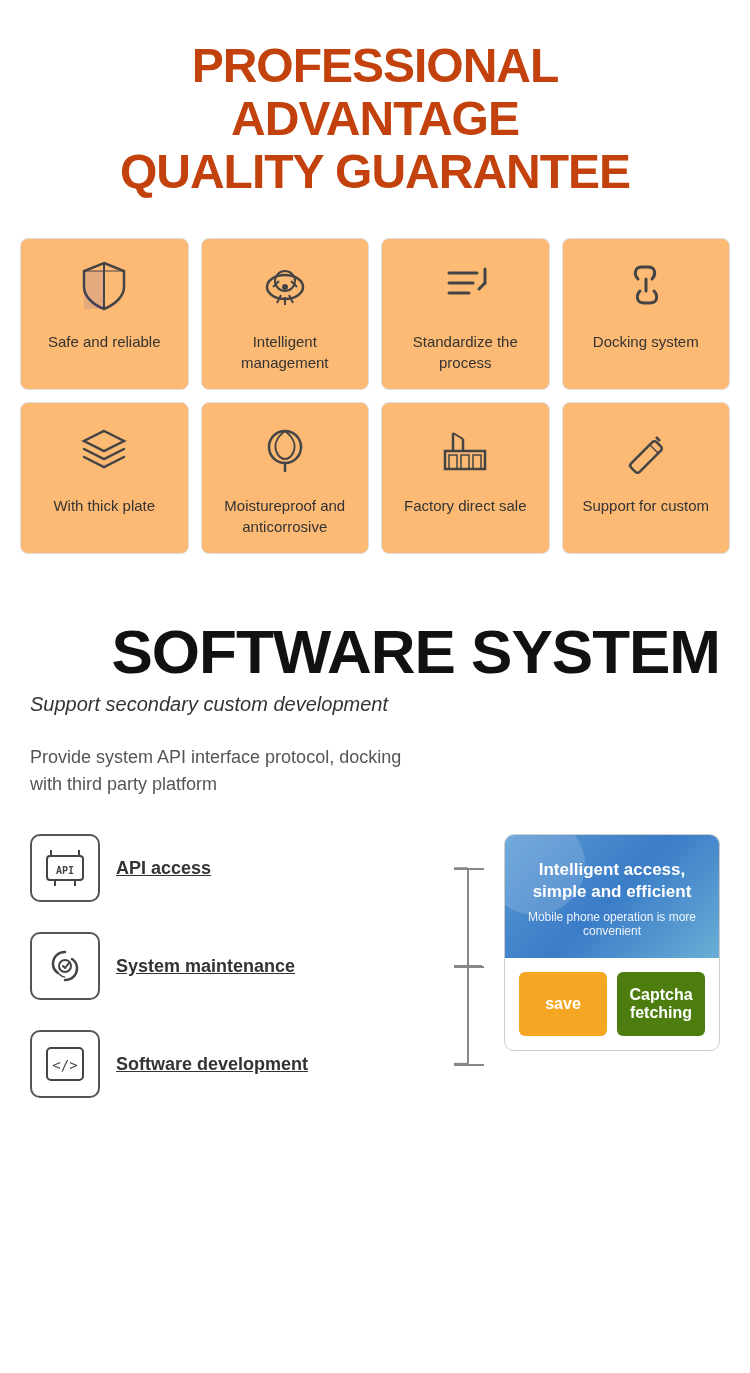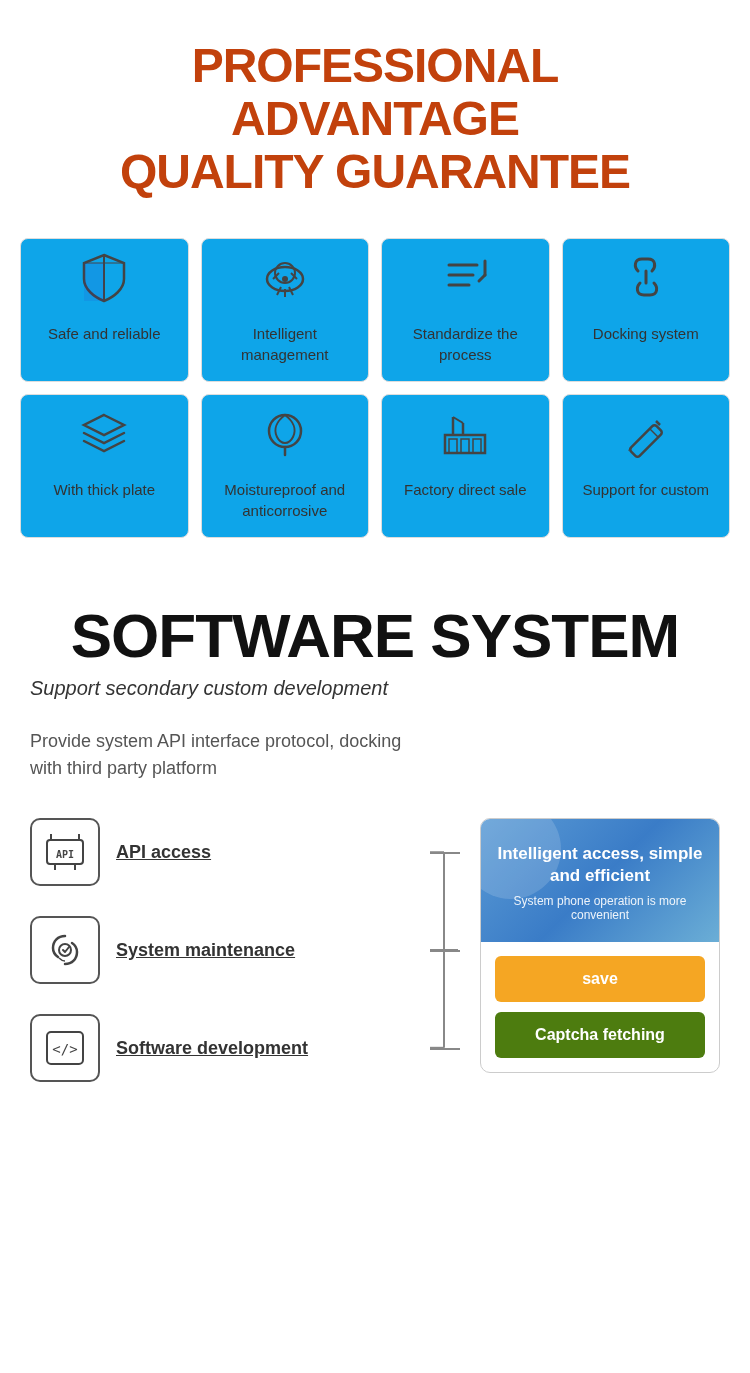--- a/index.html
+++ b/index.html
@@ -34,22 +34,22 @@
       gap: 12px;
       margin-bottom: 12px;
     }
     .feature-card {
       flex: 1;
       border: 1.5px solid #ddd;
       border-radius: 8px;
       display: flex;
       flex-direction: column;
       align-items: center;
-      padding: 12px 10px 16px;
-      background: #0ea5e9;
+      padding: 20px 10px 16px;
+      background: #fdba74;
     }
     .feature-icon {
       font-size: 48px;
       margin-bottom: 12px;
       color: #444;
       line-height: 1;
     }
     .feature-label {
       font-size: 15px;
       color: #333;
@@ -59,21 +59,21 @@
 
     
     .software-section {
       padding: 30px 30px 20px;
       background: #fff;
     }
     .software-title {
       font-size: 62px;
       font-weight: 900;
       color: #111;
-      text-align: center;
+      text-align: right;
       margin-bottom: 6px;
       letter-spacing: -1px;
     }
     .software-subtitle {
       font-size: 20px;
       color: #333;
       margin-bottom: 28px;
       font-style: italic;
     }
     .software-desc {
@@ -122,21 +122,21 @@
       position: absolute;
       right: -20px;
       top: 50%;
       width: 20px;
       height: 1px;
       background: #888;
     }
 
     
     .right-panel {
-      width: 240px;
+      width: 216px;
       border: 1.5px solid #ccc;
       border-radius: 10px;
       overflow: hidden;
       background: #fff;
       flex-shrink: 0;
     }
     .panel-header {
       background: linear-gradient(135deg, #5b9bd5 0%, #3a7cc7 50%, #6baed6 100%);
       padding: 24px 16px 20px;
       text-align: center;
@@ -162,21 +162,21 @@
     }
     .panel-header-sub {
       font-size: 12px;
       color: rgba(255,255,255,0.9);
       position: relative;
       z-index: 1;
     }
     .panel-body {
       padding: 14px;
       display: flex;
-      flex-direction: column;
+      flex-direction: row;
       gap: 10px;
     }
     .panel-btn {
       width: 100%;
       padding: 14px 10px;
       border: none;
       border-radius: 6px;
       font-size: 16px;
       font-weight: 600;
       cursor: pointer;
@@ -395,21 +395,21 @@
       <line x1="14" y1="135" x2="28" y2="135" stroke="#888" stroke-width="2"></line>
     </svg>
       </div>
     </div>
 
     <div class="right-panel">
       <div class="panel-header">
         <div class="panel-header-blob"></div>
         <div class="panel-header-title">Intelligent access,
 simple and efficient</div>
-        <div class="panel-header-sub">System phone operation is more
+        <div class="panel-header-sub">Mobile phone operation is more
 convenient</div>
       </div>
       <div class="panel-body">
         <button class="panel-btn panel-btn-save">save</button>
         <button class="panel-btn panel-btn-captcha">Captcha fetching</button>
       </div>
     </div>
   </div>
 </div>
 

